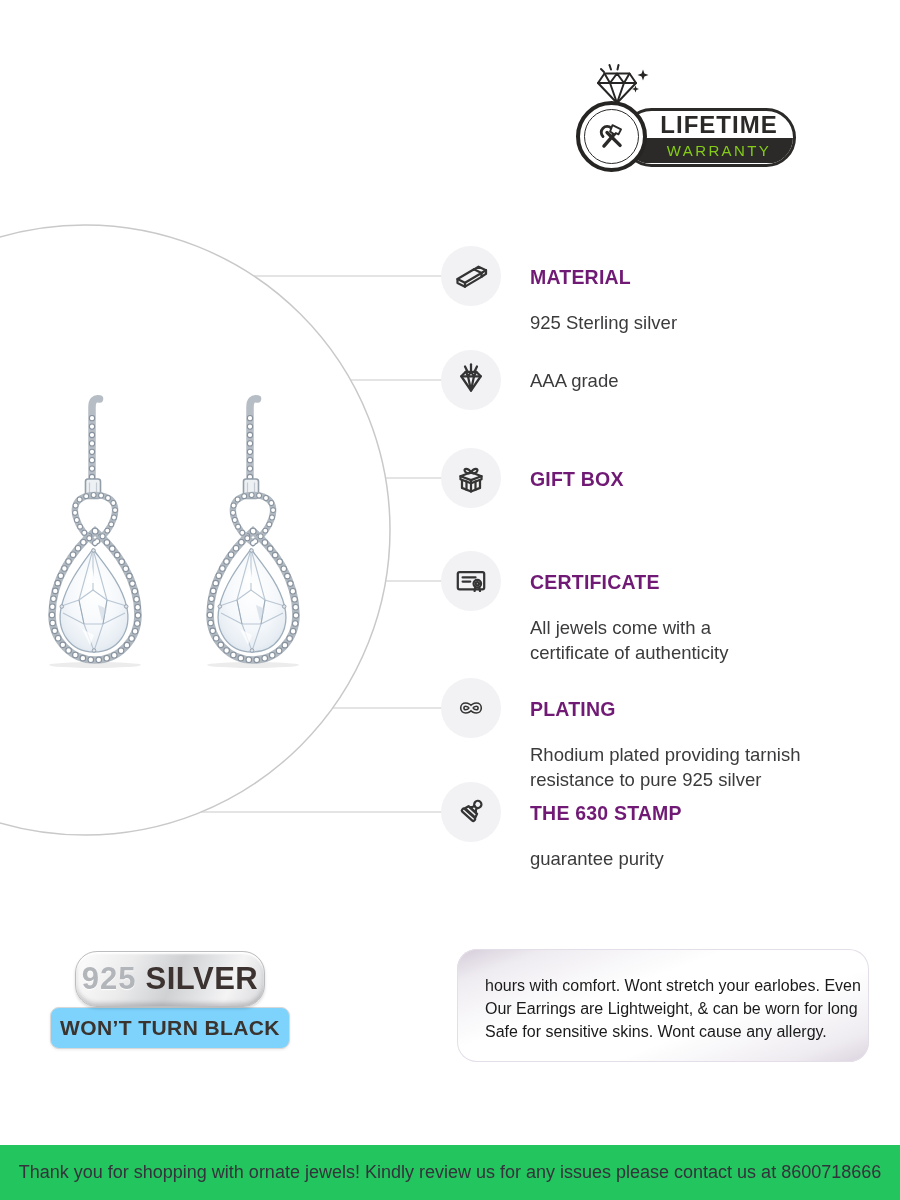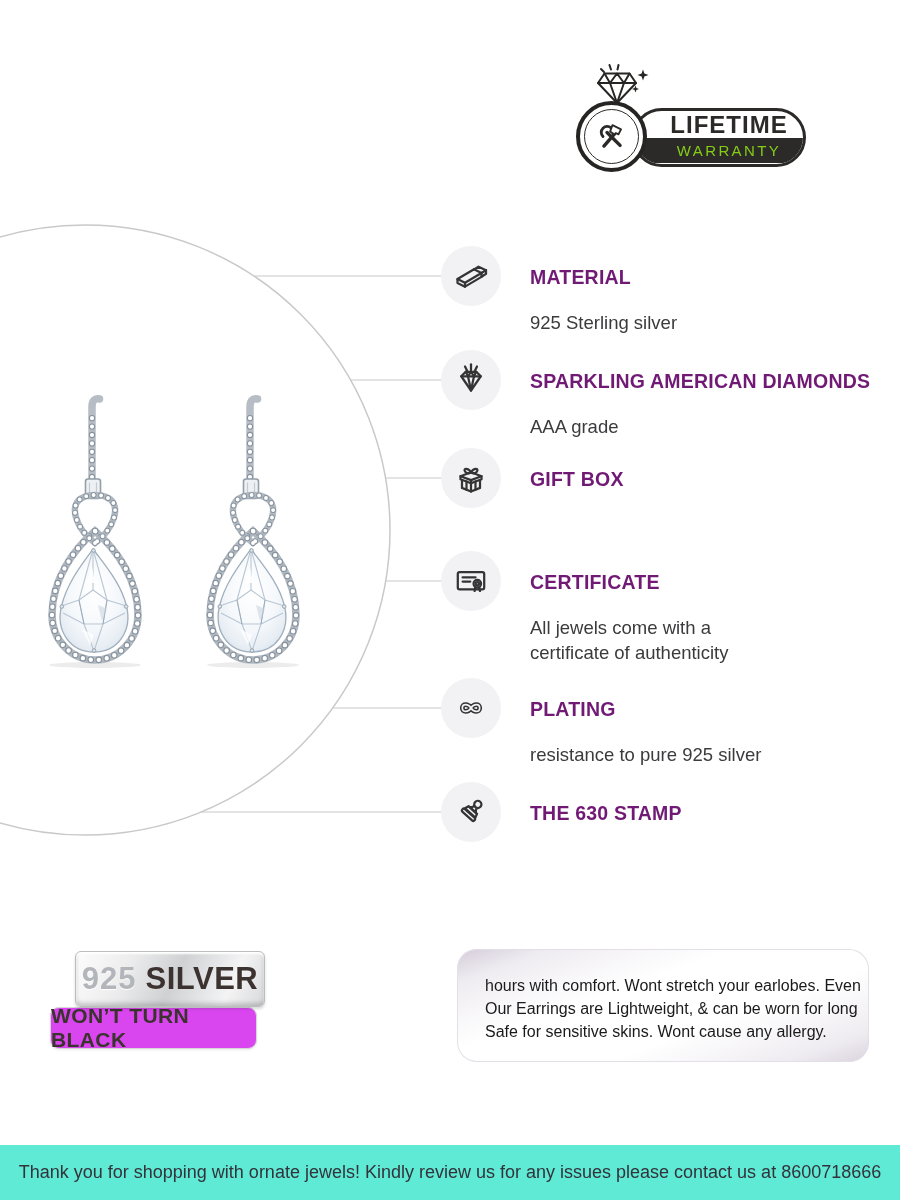--- a/index.html
+++ b/index.html
@@ -5,21 +5,21 @@
   html,body{margin:0;padding:0;}
   body{
     width:900px;height:1200px;position:relative;background:#ffffff;
     font-family:"Liberation Sans", sans-serif;overflow:hidden;
   }
   
   .scene{position:absolute;left:0;top:0;}
 
   
   .warranty{position:absolute;left:576px;top:60px;width:236px;height:116px;}
-  .w-pill{position:absolute;left:56px;top:48px;width:174px;height:59px;
+  .w-pill{position:absolute;left:46px;top:48px;width:174px;height:59px;
     border:3.5px solid #2b2a28;border-radius:30px;background:#fff;overflow:hidden;
     box-sizing:border-box;z-index:1;}
   .w-pill-top{height:27px;display:flex;align-items:center;justify-content:center;
     padding-left:20px;font-weight:bold;font-size:24px;color:#2b2a28;letter-spacing:1px;}
   .w-pill-bottom{height:25px;background:#2b2a28;display:flex;align-items:center;
     justify-content:center;padding-left:20px;font-weight:normal;font-size:15px;
     color:#84cc16;letter-spacing:2.4px;}
   .w-circle{position:absolute;left:0;top:41px;width:71px;height:71px;border-radius:50%;
     background:#fff;border:4.5px solid #262523;box-sizing:border-box;z-index:2;
     display:flex;align-items:center;justify-content:center;}
@@ -32,41 +32,41 @@
   .icon-circle{position:absolute;left:0;top:0;width:60px;height:60px;border-radius:50%;
     background:#f2f1f4;display:flex;align-items:center;justify-content:center;}
   .feature-text{position:absolute;left:89px;top:-2px;}
   .feature-title{font-size:19.5px;font-weight:bold;color:#701a75;letter-spacing:0.2px;
     line-height:26px;white-space:pre;margin-top:20px;}
   .feature-body{margin-top:20px;}
   .feature-line{display:block;font-size:18.5px;color:#3b3b3d;line-height:25px;white-space:pre;}
 
   
   .silver-plate{position:absolute;left:75px;top:951px;width:190px;height:56px;
-    border-radius:6px;border:1px solid #bcbdbf;box-sizing:border-box;
+    border-radius:22px;border:1px solid #bcbdbf;box-sizing:border-box;
     background:linear-gradient(115deg,#fdfdfd 0%,#ececed 28%,#cfd1d3 52%,#f4f4f5 80%,#d8d9db 100%);
     box-shadow:inset 0 2px 2px #ffffff, inset 0 -3px 4px rgba(110,110,116,.35), 0 2px 3px rgba(0,0,0,.15);
     display:flex;align-items:center;justify-content:center;gap:9px;z-index:2;}
   .silver-plate .num{font-size:31px;font-weight:bold;color:#b2b5b9;
     text-shadow:0 1px 1px #ffffff;letter-spacing:1px;}
   .silver-plate .word{font-size:31px;font-weight:bold;color:#3c3330;letter-spacing:0.5px;}
-  .black-badge{position:absolute;left:50px;top:1007px;width:207px;height:42px;
-    background:#d946ef;border:1.5px solid #d8d8d8;border-radius:9px;box-sizing:border-box;
+  .black-badge{position:absolute;left:50px;top:1007px;width:240px;height:42px;
+    background:#7dd3fc;border:1.5px solid #d8d8d8;border-radius:9px;box-sizing:border-box;
     display:flex;align-items:center;justify-content:center;font-size:21px;font-weight:bold;
     color:#3a332e;letter-spacing:0.4px;box-shadow:0 1px 3px rgba(0,0,0,.08);}
 
   
   .info-box{position:absolute;left:457px;top:949px;width:412px;height:113px;
     border-radius:20px;box-sizing:border-box;padding:25px 0 0 28px;
     background:linear-gradient(160deg,#d4ccd9 0%,#efecf1 13%,#ffffff 38%,#ffffff 64%,#efecf1 88%,#dbd3df 100%);
     box-shadow:inset 0 0 0 1px #e4dee8;}
   .info-line{display:block;font-size:16px;color:#1a1a1a;line-height:23px;white-space:pre;}
 
   
-  .footer-bar{position:absolute;left:0;top:1145px;width:900px;height:55px;background:#5eead4;
+  .footer-bar{position:absolute;left:0;top:1145px;width:900px;height:55px;background:#22c55e;
     display:flex;align-items:center;justify-content:center;font-size:18px;color:#34323b;}
 
   svg{display:block;}
   .ink{stroke:#343434;stroke-width:1.5;fill:none;stroke-linecap:round;stroke-linejoin:round;}
 </style>
 </head>
 <body>
 
 <svg class="scene" width="900" height="1200" viewBox="0 0 900 1200">
   <defs>
@@ -205,21 +205,20 @@
           <path d="M12 1.5 L12 5.5"></path>
           <path d="M16 3 L14.5 6"></path>
         <path d="M5.5 9.5 L8.5 6.5 H15.5 L18.5 9.5 L12 19 Z"></path>
         <path d="M5.5 9.5 H18.5"></path>
         <path d="M8.5 6.5 L10 9.5 L12 6.5 L14 9.5 L15.5 6.5"></path>
         <path d="M10 9.5 L12 19 M14 9.5 L12 19"></path>
       </g>
     </svg>
   </div>
   <div class="feature-text">
-    <div class="feature-title">SPARKLING AMERICAN DIAMONDS</div>
     <div class="feature-body">
       <span class="feature-line">AAA grade</span>
     </div>
   </div>
 </div>
 
 <div class="feature" style="top:448px">
   <div class="icon-circle">
     <svg width="36" height="36" viewBox="0 0 24 24">
       <g class="ink">
@@ -266,39 +265,41 @@
 <div class="feature" style="top:678px">
   <div class="icon-circle">
     <svg width="36" height="36" viewBox="0 0 24 24">
       <path d="M6.2 12 C6.2 9 10.2 9 12 12 C13.8 15 17.8 15 17.8 12 C17.8 9 13.8 9 12 12 C10.2 15 6.2 15 6.2 12 Z" stroke="#343434" stroke-width="3.2" fill="none"></path>
       <path d="M6.2 12 C6.2 9 10.2 9 12 12 C13.8 15 17.8 15 17.8 12 C17.8 9 13.8 9 12 12 C10.2 15 6.2 15 6.2 12 Z" stroke="#f2f1f4" stroke-width="1.1" fill="none"></path>
     </svg>
   </div>
   <div class="feature-text">
     <div class="feature-title">PLATING</div>
     <div class="feature-body">
+      <span class="feature-line">Rhodium plated providing tarnish</span>
       <span class="feature-line">resistance to pure 925 silver</span>
     </div>
   </div>
 </div>
 
 <div class="feature" style="top:782px">
   <div class="icon-circle">
     <svg width="36" height="36" viewBox="0 0 24 24">
       <g class="ink" transform="rotate(42 12 12)">
         <circle cx="12" cy="5.2" r="2.4"></circle>
         <path d="M10.8 7.4 C10.8 9 10 9.6 9.2 10.2 L14.8 10.2 C14 9.6 13.2 9 13.2 7.4"></path>
         <path d="M8.2 10.2 L15.8 10.2 L16.6 12.8 L7.4 12.8 Z"></path>
         <rect x="6.6" y="13.3" width="10.8" height="2.4" rx="0.9"></rect>
       </g>
     </svg>
   </div>
   <div class="feature-text">
     <div class="feature-title">THE 630 STAMP</div>
     <div class="feature-body">
+      <span class="feature-line">guarantee purity</span>
     </div>
   </div>
 </div>
 
 <div class="silver-plate">
   <span class="num">925</span>
   <span class="word">SILVER</span>
 </div>
 <div class="black-badge">WON’T TURN BLACK</div>
 

